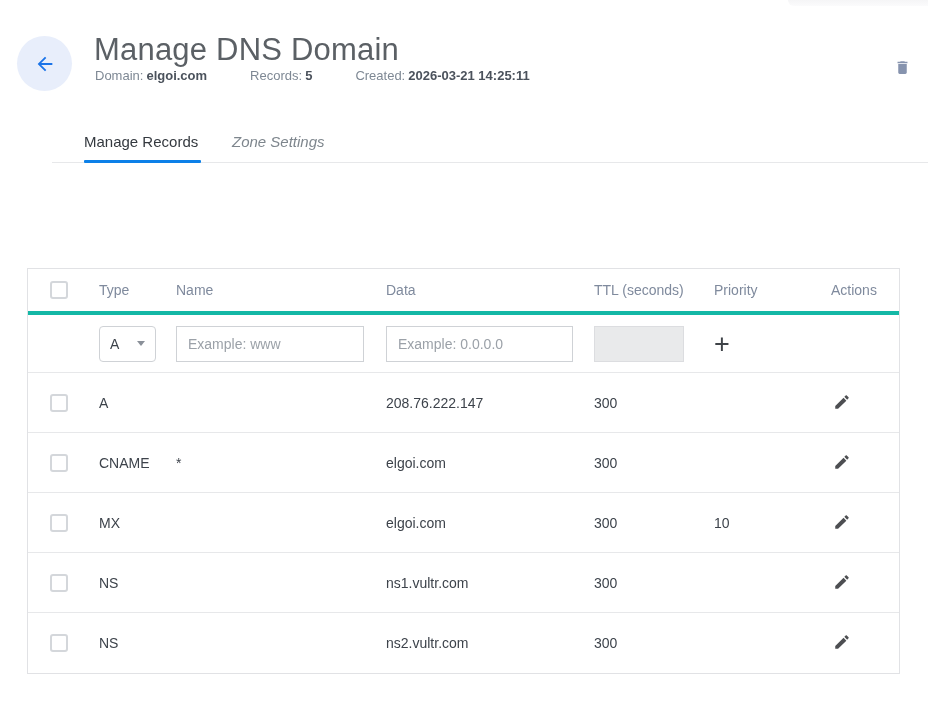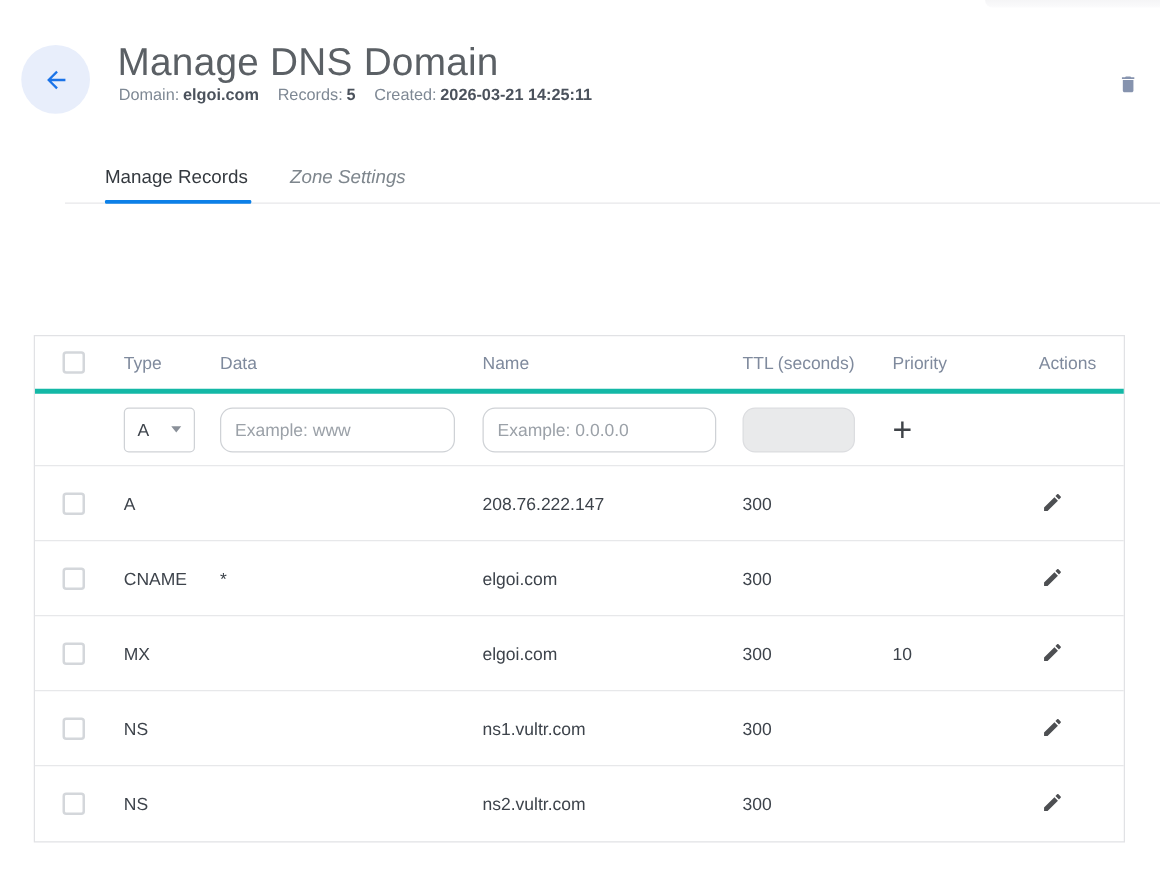--- a/index.html
+++ b/index.html
@@ -42,21 +42,21 @@
     font-size: 31px;
     font-weight: 400;
     color: #5b6065;
     letter-spacing: 0.2px;
     white-space: nowrap;
   }
   .meta-row {
     position: absolute;
     left: 95px; top: 68px;
     display: flex;
-    gap: 15px;
+    gap: 43px;
     font-size: 13px;
     color: #7e8894;
     white-space: nowrap;
   }
   .meta-item b { color: #4b525c; font-weight: bold; margin-left: 3px; }
   .trash-btn {
     position: absolute;
     right: 15px; top: 55px;
     width: 22px; height: 24px;
     cursor: pointer;
@@ -120,21 +120,21 @@
     margin-left: 22px;
     border: 2px solid #d4d7db;
     border-radius: 3px;
     background: #fff;
     cursor: pointer;
   }
 
   .field {
     height: 36px;
     border: 1px solid #cfd2d6;
-    border-radius: 10px;
+    border-radius: 0;
     font-family: "Liberation Sans", "DejaVu Sans", sans-serif;
     font-size: 14px;
     color: #3d434b;
     padding: 0 11px;
     background: #fff;
     outline: none;
   }
   .field::placeholder { color: #9ba1a8; }
   .select {
     width: 57px; height: 36px;
@@ -221,22 +221,22 @@
     <div class="tab-underline"></div>
   </div>
 
   <div class="records-table">
 
     <div class="trow thead">
       <div>
           <div class="cb"></div>
         </div>
       <div>Type</div>
+      <div>Name</div>
       <div>Data</div>
-      <div>Name</div>
       <div>TTL (seconds)</div>
       <div>Priority</div>
       <div>Actions</div>
     </div>
 
     <div class="trow tinput">
       <div></div>
       <div>
         <div class="select">
           <span>A</span>

